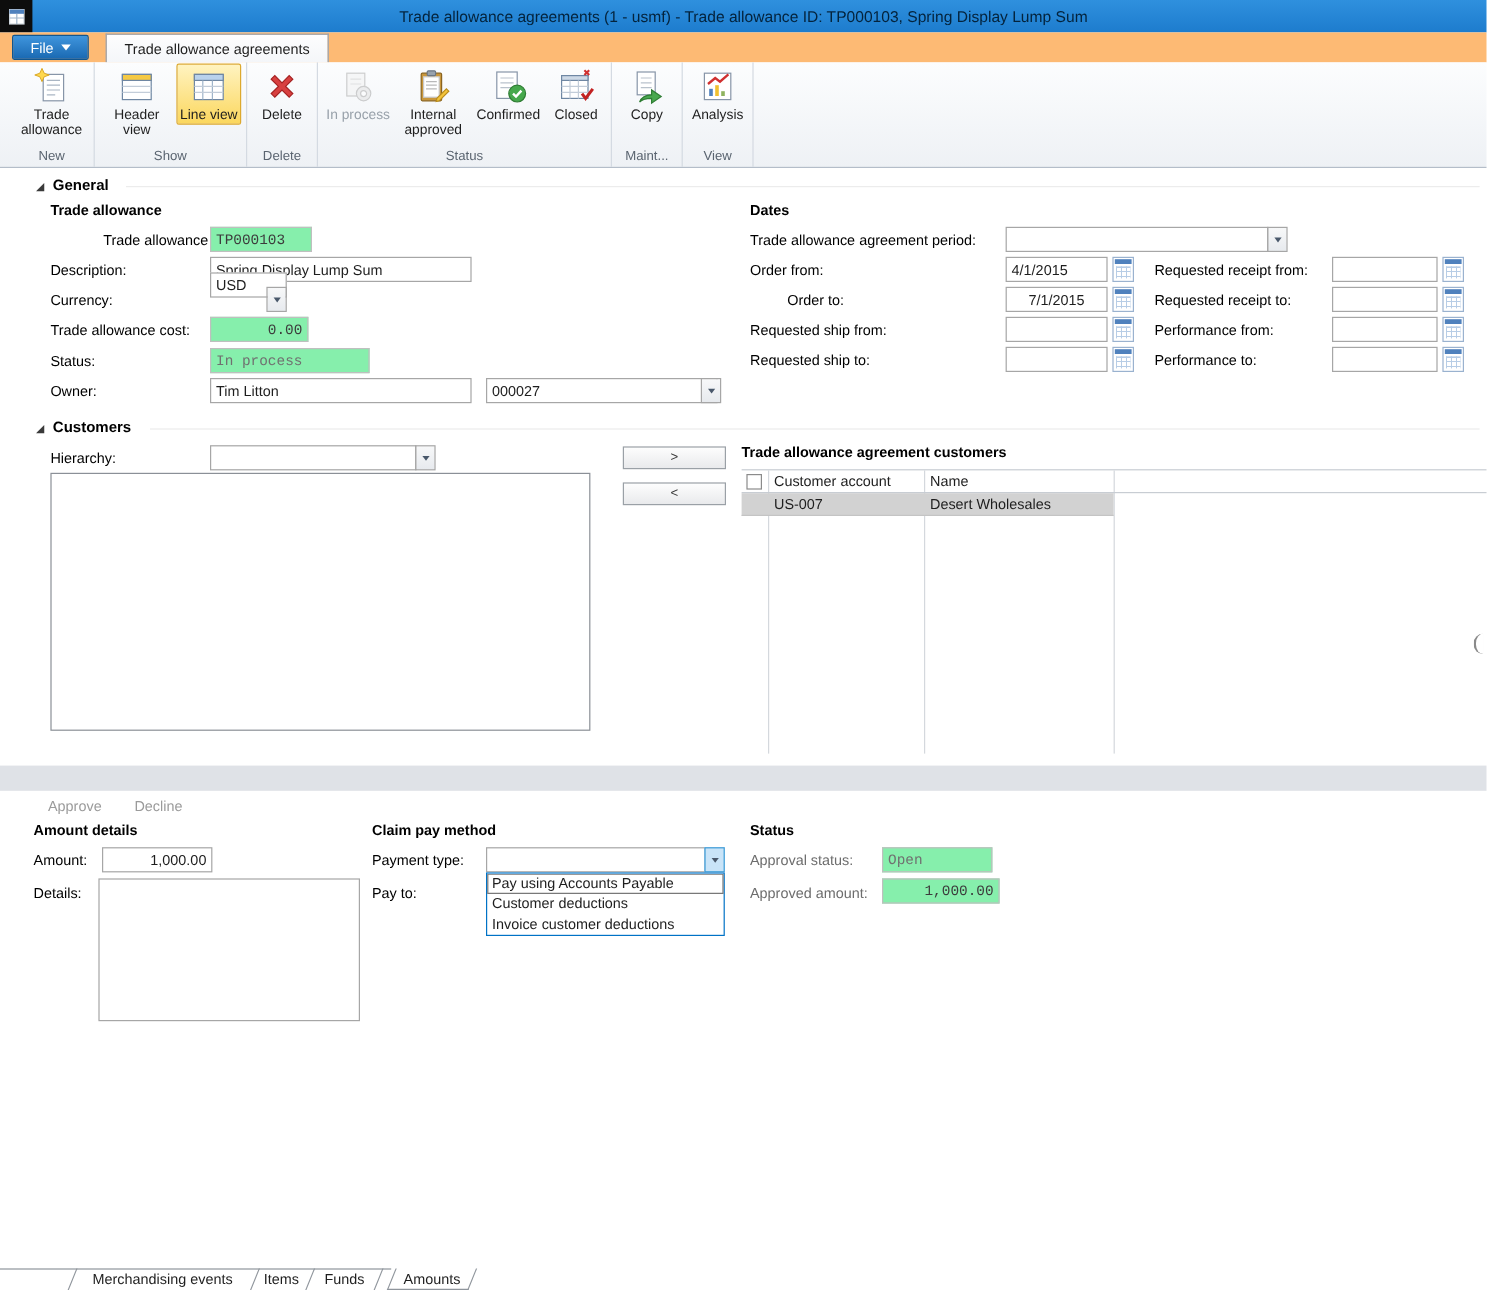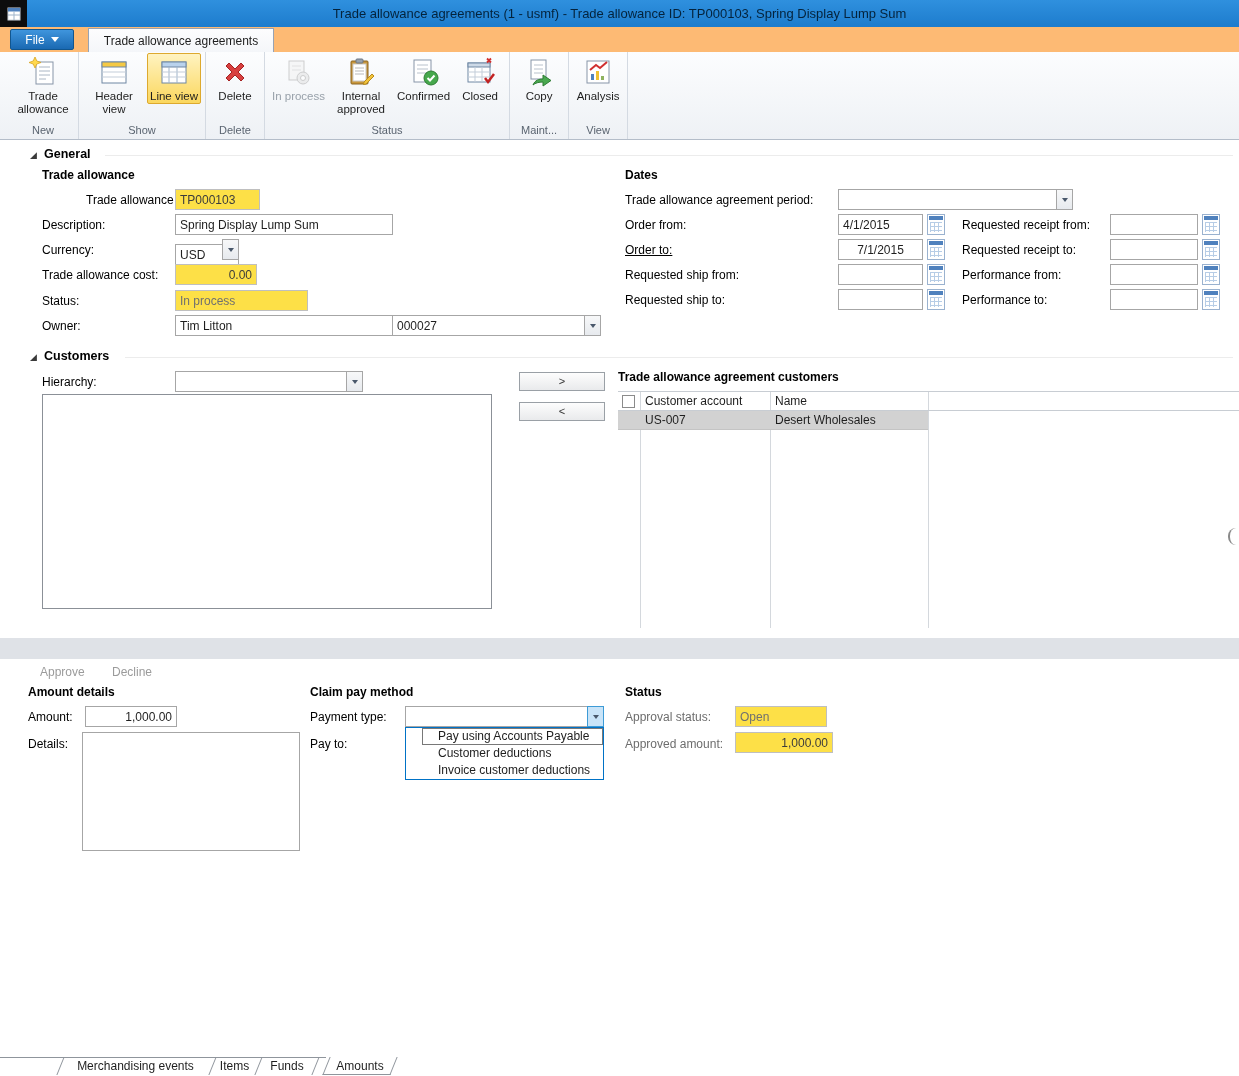--- a/index.html
+++ b/index.html
@@ -40,21 +40,21 @@
   .rbtn.disabled .ric{opacity:.5;filter:grayscale(1);}
 
   
   .flabel{position:absolute;white-space:nowrap;font-size:12px;color:#000;}
   .flabel.gray{color:#6d6d6d;}
   .shead{position:absolute;font-weight:bold;font-size:12.5px;color:#000;white-space:nowrap;}
   .tri{position:absolute;font-size:9px;color:#3a3a3a;}
   .hline{position:absolute;height:1px;background:#ececec;}
   input.tb,.tbv{position:absolute;height:21px;border:1px solid #a6a6a6;background:#fff;
         font-family:"Liberation Sans",sans-serif;font-size:12px;padding:0 4px;color:#1e1e1e;outline:none;}
-  input.tb.ro{background:#fde047;border-color:#bfbfbf;color:#3c3c3c;}
+  input.tb.ro{background:#86efac;border-color:#bfbfbf;color:#3c3c3c;font-family:Liberation Mono, monospace;}
   input.tb.grayval{color:#707070;}
   input.tb.num{text-align:right;}
   textarea.tb{position:absolute;border:1px solid #a6a6a6;background:#fff;resize:none;outline:none;
         font-family:"Liberation Sans",sans-serif;font-size:12px;}
   .dd{position:absolute;width:17px;height:21px;border:1px solid #a6a6a6;
       background:linear-gradient(#f7f8f9,#e7eaee);display:flex;align-items:center;justify-content:center;}
   .dd::after{content:"";width:0;height:0;border:3.5px solid transparent;border-top:4.5px solid #49586b;margin-top:4px;}
   .dd.hl{background:#c9e4f8;border-color:#3d9bd6;}
   .cal{position:absolute;width:18px;height:21px;background:#fff;border:1px solid #9ab2cf;}
   .cal::before{content:"";position:absolute;left:1px;right:1px;top:1px;height:4px;background:#4f81bd;}
@@ -74,21 +74,21 @@
   .grid .selrow{position:absolute;left:0;top:19px;width:310px;height:19px;background:#d2d2d2;border-bottom:1px solid #c4c4c4;}
   .grid .dcell{position:absolute;top:19px;height:19px;line-height:19px;font-size:12px;padding-left:5px;}
 
   
   .splitter{position:absolute;left:0;top:638px;width:1239px;height:21px;background:#dfe2e7;}
 
   
   .linkbtn{position:absolute;font-size:12px;color:#9b9b9b;}
   .bhead{position:absolute;font-weight:bold;font-size:12px;color:#000;white-space:nowrap;}
   .ddlist{position:absolute;left:405px;top:727px;width:199px;background:#fff;border:1px solid #0072c6;z-index:5;}
-  .ddopt{height:17px;line-height:17px;padding-left:16px;font-size:12px;white-space:nowrap;margin-left:16px;}
+  .ddopt{height:17px;line-height:17px;padding-left:4px;font-size:12px;white-space:nowrap;}
   .ddopt.focused{box-shadow:inset 0 0 0 1px #787878;}
   .collapse-handle{position:absolute;left:1228px;top:528px;width:8px;height:17px;
       border-left:2px solid #8a8a8a;border-radius:8px 0 0 8px;}
 
   
   .btabs{position:absolute;left:0;top:1057px;width:1239px;height:19px;background:#fff;}
   .bline{position:absolute;left:0;top:0;width:326px;height:1px;background:#8f959c;}
   .btab{position:absolute;top:0;height:18px;transform:skewX(-22deg);
         border-left:1px solid #8f959c;background:transparent;}
   .btab.rb{border-right:1px solid #8f959c;}
@@ -307,45 +307,45 @@
 
   <span class="shead" style="left:42px;top:168px;font-size:12px;">Trade allowance</span>
 
   <span class="flabel" style="left:42px;top:193px;margin-left:44px;">Trade allowance ID:</span>
   <input class="tb ro" style="left: 175px; top: 189px; width: 85px;" readonly="" value="TP000103">
 
   <span class="flabel" style="left:42px;top:218px;">Description:</span>
   <input class="tb" style="left: 175px; top: 214px; width: 218px;" value="Spring Display Lump Sum">
 
   <span class="flabel" style="left:42px;top:243px;">Currency:</span>
-  <input class="tb" style="left: 175px; top: 244px; width: 64px;" value="USD">
+  <input class="tb" style="left: 175px; top: 227px; width: 64px;" value="USD">
   <div class="dd" style="left:222px;top:239px;"></div>
 
   <span class="flabel" style="left:42px;top:268px;">Trade allowance cost:</span>
   <input class="tb ro num" style="left: 175px; top: 264px; width: 82px;" readonly="" value="0.00">
 
   <span class="flabel" style="left:42px;top:294px;">Status:</span>
   <input class="tb ro grayval" style="left: 175px; top: 290px; width: 133px;" readonly="" value="In process">
 
   <span class="flabel" style="left:42px;top:319px;">Owner:</span>
   <input class="tb" style="left: 175px; top: 315px; width: 218px;" value="Tim Litton">
-  <input class="tb" style="left: 392px; top: 315px; width: 193px;" value="000027">
+  <input class="tb" style="left: 405px; top: 315px; width: 193px;" value="000027">
   <div class="dd" style="left:584px;top:315px;"></div>
 
   <span class="shead" style="left:625px;top:168px;font-size:12px;">Dates</span>
 
   <span class="flabel" style="left:625px;top:193px;">Trade allowance agreement period:</span>
   <input class="tb" style="left: 838px; top: 189px; width: 219px;" value="">
   <div class="dd" style="left:1056px;top:189px;"></div>
 
   <span class="flabel" style="left:625px;top:218px;">Order from:</span>
   <input class="tb" style="left: 838px; top: 214px; width: 85px;" value="4/1/2015">
   <div class="cal" style="left:927px;top:214px;"></div>
 
-  <span class="flabel" style="left:625px;top:243px;text-decoration:underline;">Order to:</span>
+  <span class="flabel" style="left:656px;top:243px;">Order to:</span>
   <input class="tb" style="left: 838px; top: 239px; width: 85px; text-align: center;" value="7/1/2015">
   <div class="cal" style="left:927px;top:239px;"></div>
 
   <span class="flabel" style="left:625px;top:268px;">Requested ship from:</span>
   <input class="tb" style="left: 838px; top: 264px; width: 85px;" value="">
   <div class="cal" style="left:927px;top:264px;"></div>
 
   <span class="flabel" style="left:625px;top:293px;">Requested ship to:</span>
   <input class="tb" style="left: 838px; top: 289px; width: 85px;" value="">
   <div class="cal" style="left:927px;top:289px;"></div>

